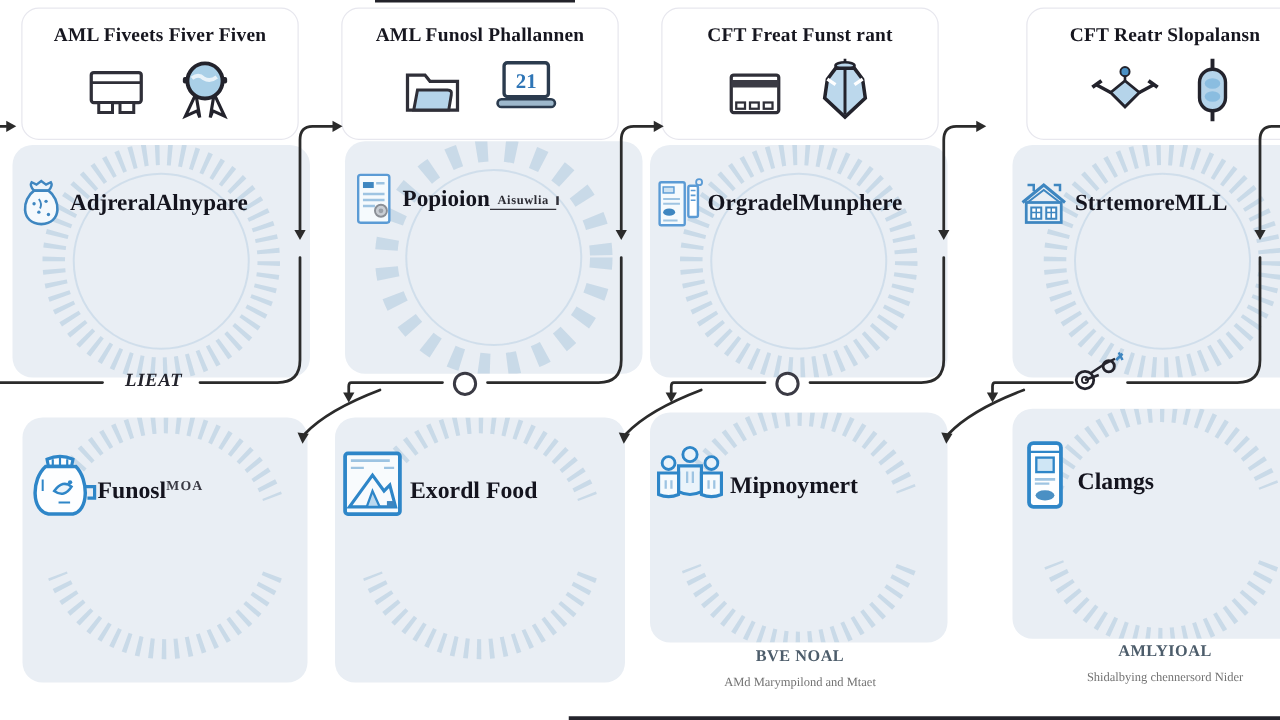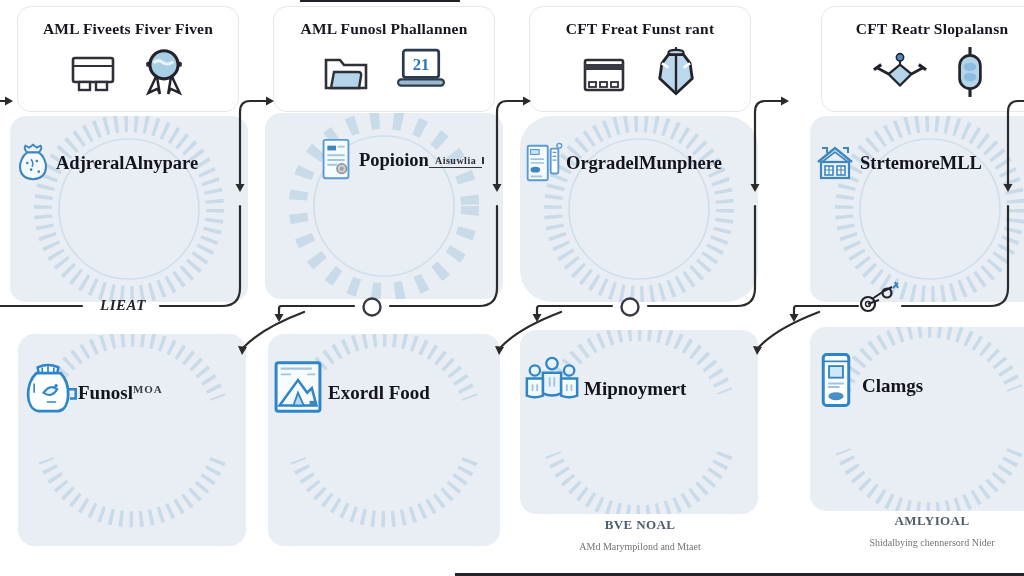--- a/index.html
+++ b/index.html
@@ -115,21 +115,21 @@
           <path d="M14,24 h24 q4,0 3,4 l-2,12 h-28 z" fill="#b5d4ea" stroke="#2f2f38" stroke-width="2.4"></path>
         </svg>
         <svg width="56" height="48" viewBox="0 0 52 46">
           <rect x="9" y="4" width="34" height="26" rx="2.5" fill="#fff" stroke="#2b3b4e" stroke-width="2.6"></rect>
           <text x="26" y="23" text-anchor="middle" font-size="16" font-weight="bold" fill="#2e75b6">21</text>
           <rect x="4" y="32" width="44" height="6" rx="3" fill="#9db8cc" stroke="#2b3b4e" stroke-width="2"></rect>
         </svg>
       </div>
     </div>
 
-    <div class="midbox" style="left:9px;top:113px;padding-left:48px;">
+    <div class="midbox" style="left:20px;top:113px;">
       <svg class="ring" width="238" height="186">
         <circle cx="119" cy="93" r="86" fill="none" stroke="#a9c6dc" stroke-opacity="0.5" stroke-width="18" stroke-dasharray="9 14"></circle>
         <circle cx="119" cy="93" r="70" fill="none" stroke="#a9c6dc" stroke-opacity="0.38" stroke-width="1.6"></circle>
       </svg>
       <div class="stack midstack">
         <svg width="46" height="46" viewBox="0 0 48 48">
           <rect x="11" y="3" width="26" height="40" rx="2" fill="#f5fafd" stroke="#5b9bd5" stroke-width="2"></rect>
           <rect x="15" y="9" width="9" height="5" fill="#3e86c0"></rect>
           <line x1="26" y1="10" x2="33" y2="10" stroke="#9ec4e2" stroke-width="2"></line>
           <line x1="15" y1="19" x2="33" y2="19" stroke="#9ec4e2" stroke-width="2"></line>
@@ -179,21 +179,21 @@
         <svg width="52" height="52" viewBox="0 0 48 48">
           <ellipse cx="24" cy="6" rx="7" ry="2.5" fill="#bcd8ec" stroke="#23232c" stroke-width="2"></ellipse>
           <line x1="24" y1="4" x2="24" y2="1" stroke="#23232c" stroke-width="2"></line>
           <path d="M17,8 L11,16 L9,30 L24,44 L39,30 L37,16 L31,8 z" fill="#bcd8ec" stroke="#23232c" stroke-width="2.6"></path>
           <path d="M24,8 V42" stroke="#23232c" stroke-width="2.2"></path>
           <path d="M11,16 L17,20 M37,16 L31,20" stroke="#fff" stroke-width="2.4"></path>
         </svg>
       </div>
     </div>
 
-    <div class="midbox" style="left:8px;border-radius:32px;">
+    <div class="midbox" style="left:8px;">
       <svg class="ring" width="238" height="186">
         <circle cx="119" cy="93" r="86" fill="none" stroke="#a9c6dc" stroke-opacity="0.5" stroke-width="18" stroke-dasharray="3.5 6.5"></circle>
         <circle cx="119" cy="93" r="70" fill="none" stroke="#a9c6dc" stroke-opacity="0.38" stroke-width="1.6"></circle>
       </svg>
       <div class="stack midstack">
         <svg width="46" height="46" viewBox="0 0 48 48">
           <rect x="8" y="6" width="21" height="36" rx="1.5" fill="#f5fafd" stroke="#5b9bd5" stroke-width="2"></rect>
           <rect x="11" y="10" width="9" height="5" fill="#cfe3f2" stroke="#5b9bd5" stroke-width="1.2"></rect>
           <line x1="11" y1="20" x2="25" y2="20" stroke="#9ec4e2" stroke-width="1.8"></line>
           <line x1="11" y1="24" x2="25" y2="24" stroke="#9ec4e2" stroke-width="1.8"></line>

